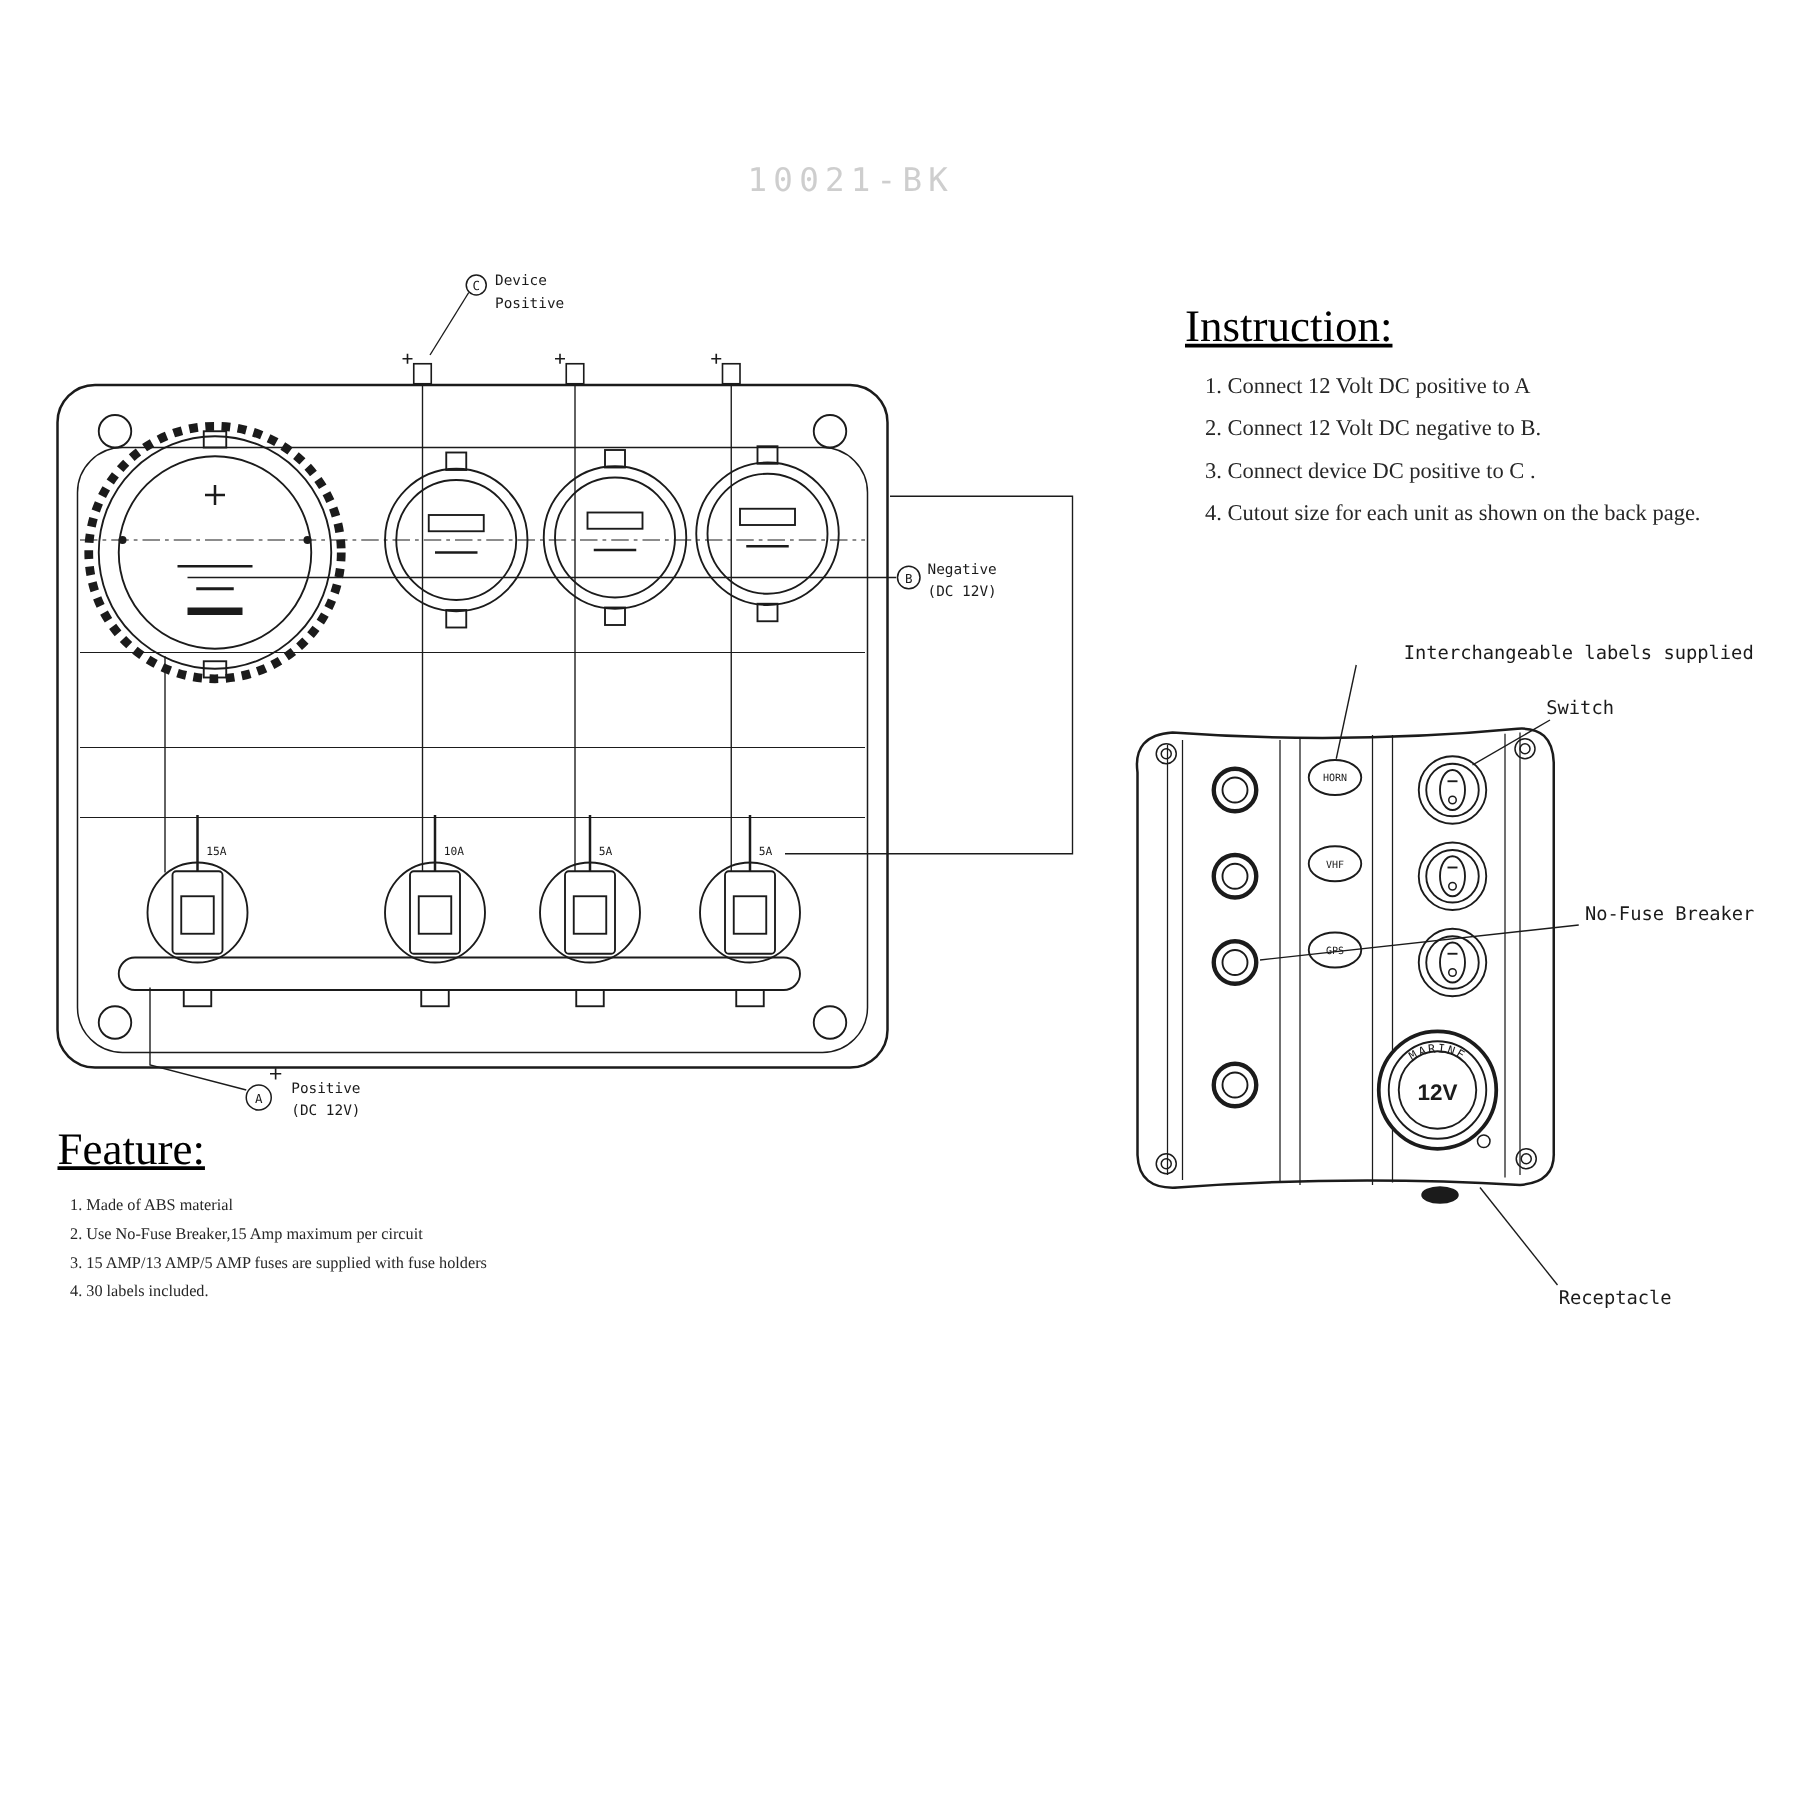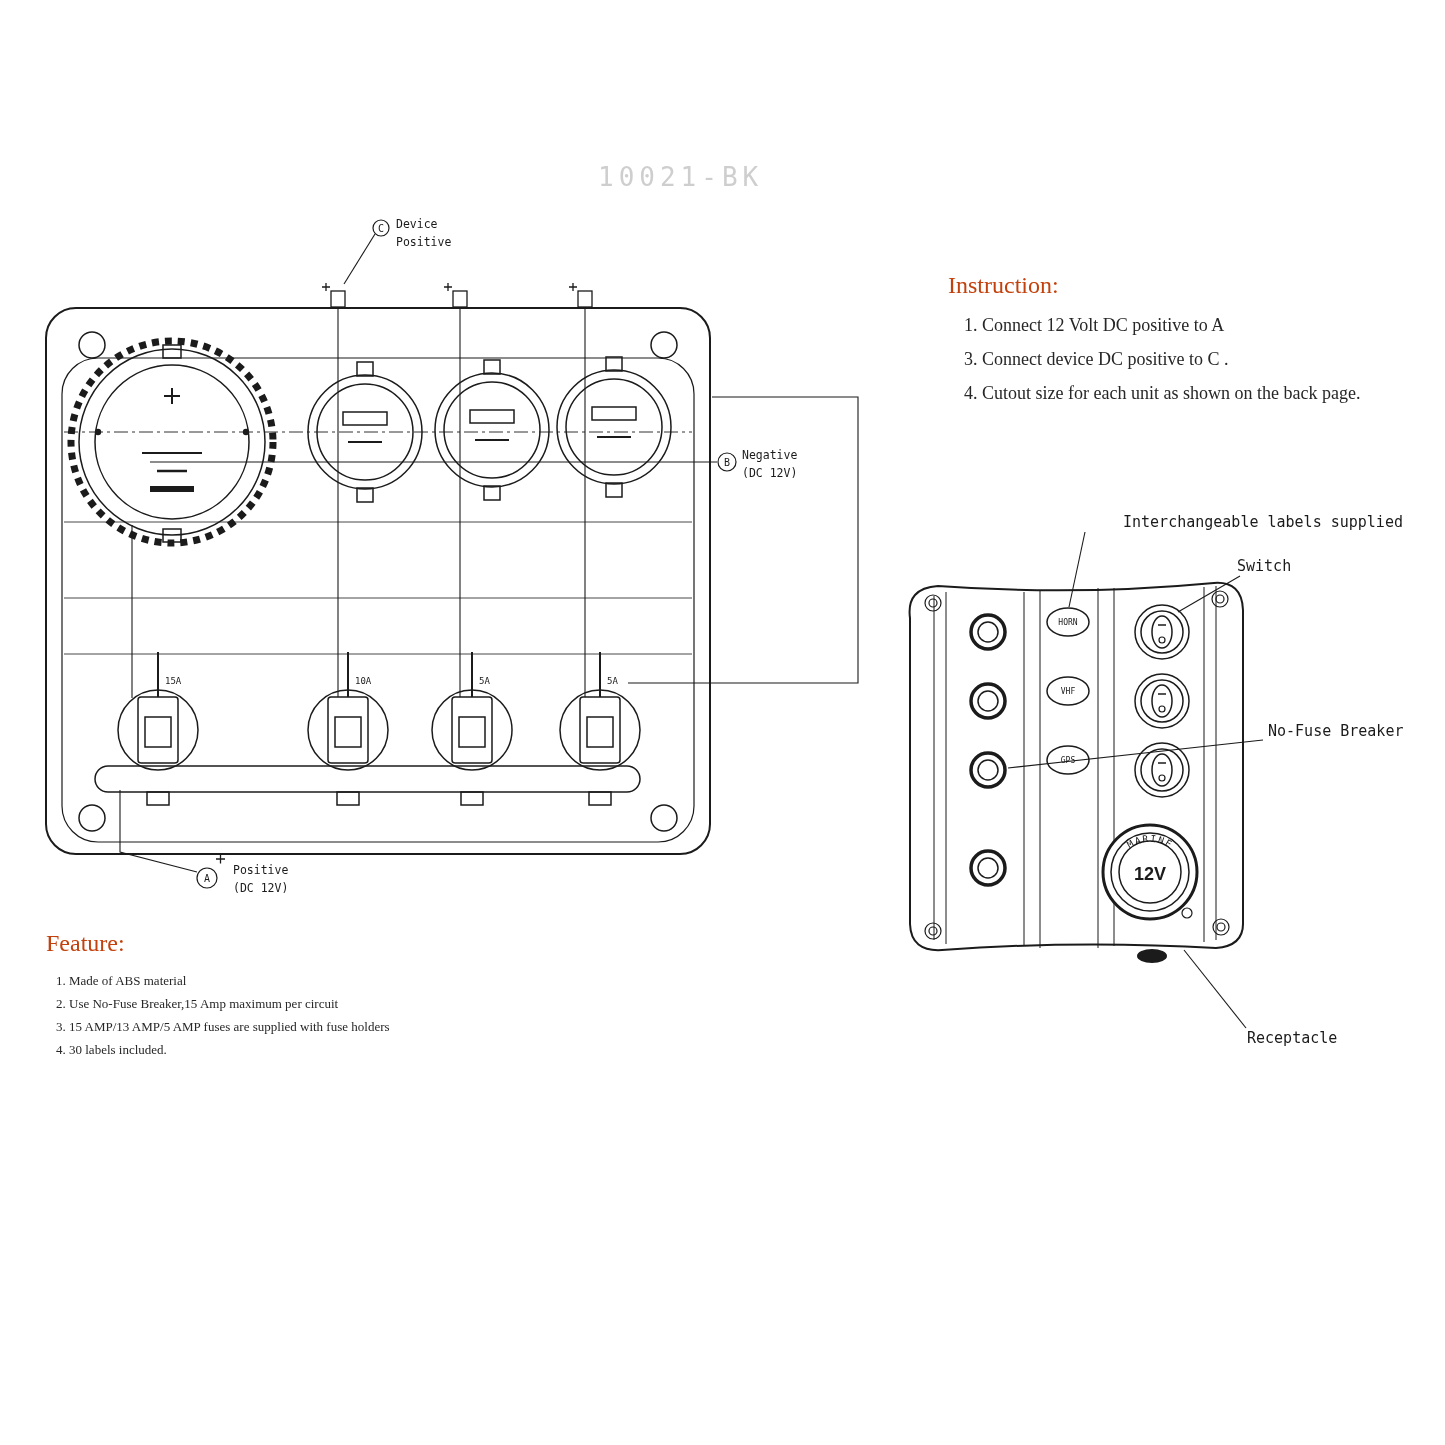--- a/index.html
+++ b/index.html
@@ -1,21 +1,21 @@
 <!DOCTYPE html>
 <html><head>
 <meta charset="utf-8">
 <style>
   html,body{margin:0;padding:0;background:#fff;}
   #page{position:relative;width:1445px;height:1445px;background:#ffffff;overflow:hidden;
         font-family:"Liberation Serif", serif;color:#232323;}
-  .abs{position:absolute;margin-top:32px;}
+  .abs{position:absolute;}
   .watermark{left:598px;top:130px;font-family:"DejaVu Sans Mono",monospace;
              font-size:26px;letter-spacing:5px;color:rgba(165,165,165,.55);}
-  .block-title{font-size:24px;color:#c2410c;}
+  .block-title{font-size:36px;color:#000000;text-decoration:underline;}
   .instruction-block{left:948px;top:240px;width:490px;}
   .instruction-items{margin-top:16px;padding-left:16px;}
   .ins-item{font-size:18px;margin-bottom:13px;color:#272727;}
   .feature-block{left:46px;top:898px;width:600px;}
   .feature-items{margin-top:16px;padding-left:10px;}
   .feat-item{font-size:13px;margin-bottom:7px;color:#272727;}
   svg{position:absolute;left:0;top:0;}
   svg text{font-family:"DejaVu Sans Mono",monospace;fill:#1b1b1b;stroke:none;}
 </style>
 </head>
@@ -255,20 +255,21 @@
       <text x="1247" y="1043" font-size="15">Receptacle</text>
     </g>
   </svg>
 
   <div class="abs watermark">10021-BK</div>
 
   <div class="abs instruction-block">
     <div class="block-title">Instruction:</div>
     <div class="instruction-items">
       <div class="ins-item">1. Connect 12 Volt DC positive to A</div>
+      <div class="ins-item">2. Connect 12 Volt DC negative to B.</div>
       <div class="ins-item">3. Connect device DC positive to  C .</div>
       <div class="ins-item">4. Cutout size for each unit as shown on the back page.</div>
     </div>
   </div>
 
   <div class="abs feature-block">
     <div class="block-title">Feature:</div>
     <div class="feature-items">
       <div class="feat-item">1. Made of ABS material</div>
       <div class="feat-item">2. Use No-Fuse Breaker,15 Amp maximum per circuit</div>

